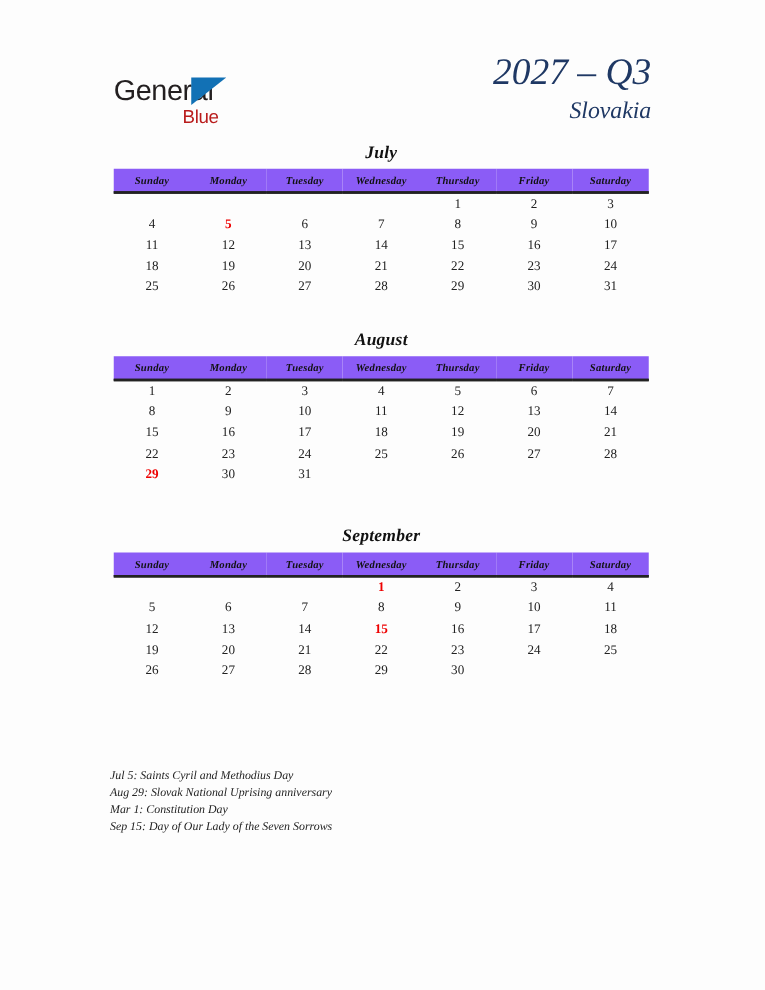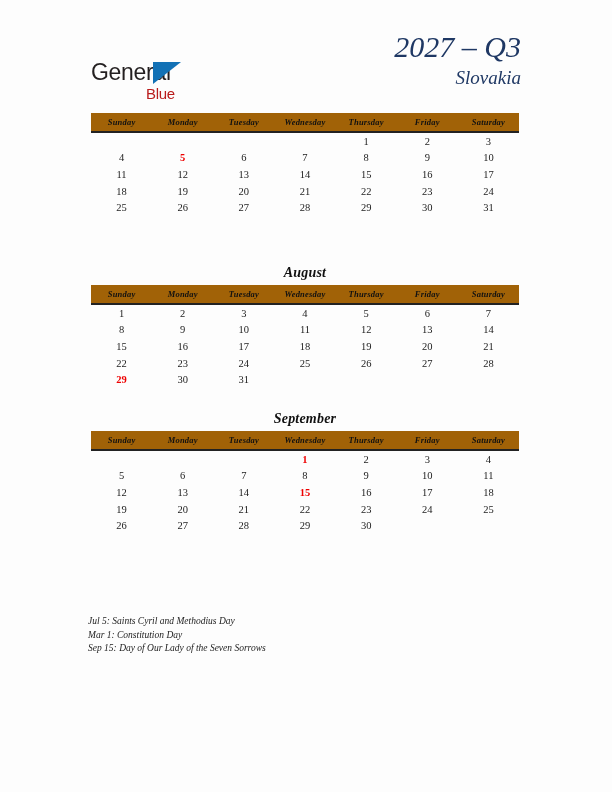--- a/index.html
+++ b/index.html
@@ -58,21 +58,21 @@
     letter-spacing: -0.3px;
     position: absolute;
     left: 55px;
     top: 22px;
     line-height: 24px;
   }
 
   .title-block {
     position: absolute;
     right: 91px;
-    top: 0;
+    top: 11px;
     text-align: right;
   }
   .title-main {
     font-family: "Liberation Serif", serif;
     font-style: italic;
     font-size: 30px;
     color: #1f3864;
     line-height: 34px;
     white-space: nowrap;
   }
@@ -88,41 +88,41 @@
   }
 
   
   .month-block {
     position: absolute;
     left: 91px;
     width: 428px;
   }
   #month-0 { top: 113px; }
   #month-1 { top: 263px; }
-  #month-2 { top: 409px; }
+  #month-2 { top: 420px; }
 
   .month-name {
     text-align: center;
     font-family: "Liberation Serif", serif;
     font-style: italic;
     font-weight: bold;
     font-size: 14px;
     color: #111;
     letter-spacing: 0.2px;
     height: 22px;
     line-height: 20px;
   }
 
   table.cal {
     border-collapse: collapse;
     width: 428px;
     table-layout: fixed;
   }
   table.cal thead th {
-    background: #a16207;
+    background: #8b5cf6;
     font-family: "Liberation Serif", serif;
     font-style: italic;
     font-weight: bold;
     font-size: 8.5px;
     color: #111;
     height: 18px;
     padding: 0;
     text-align: center;
     vertical-align: middle;
     letter-spacing: 0.2px;
@@ -173,20 +173,21 @@
     <span class="logo-flag"></span>
     <span class="logo-blue">Blue</span>
   </div>
   <div class="title-block">
     <div class="title-main">2027 – Q3</div>
     <div class="title-sub">Slovakia</div>
   </div>
 </div>
 
 <div class="month-block" id="month-0">
+  <div class="month-name">July</div>
   <table class="cal">
     <thead>
         <tr>
           <th>Sunday</th>
           <th>Monday</th>
           <th>Tuesday</th>
           <th>Wednesday</th>
           <th>Thursday</th>
           <th>Friday</th>
           <th>Saturday</th>
@@ -365,15 +366,16 @@
           <td class="">30</td>
           <td class="empty"></td>
           <td class="empty"></td>
         </tr>
       </tbody>
   </table>
 </div>
 
 <div class="notes">
     <div class="note-line">Jul 5: Saints Cyril and Methodius Day</div>
+    <div class="note-line">Aug 29: Slovak National Uprising anniversary</div>
     <div class="note-line">Mar 1: Constitution Day</div>
     <div class="note-line">Sep 15: Day of Our Lady of the Seven Sorrows</div>
   </div>
 
 </body></html>

